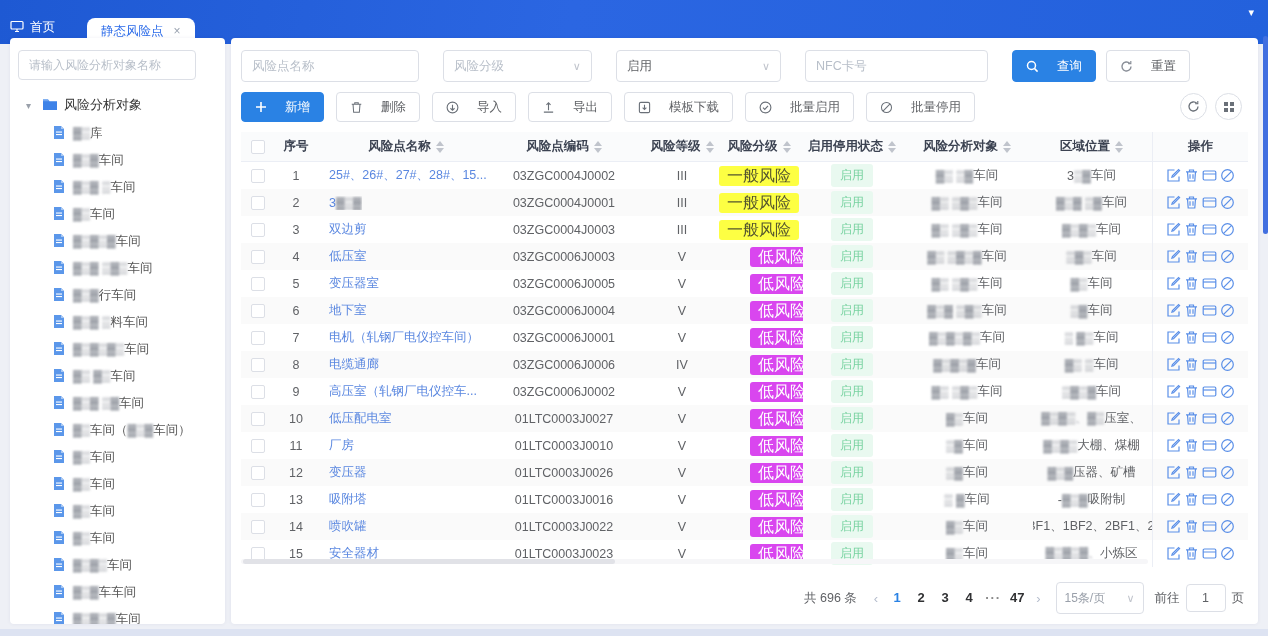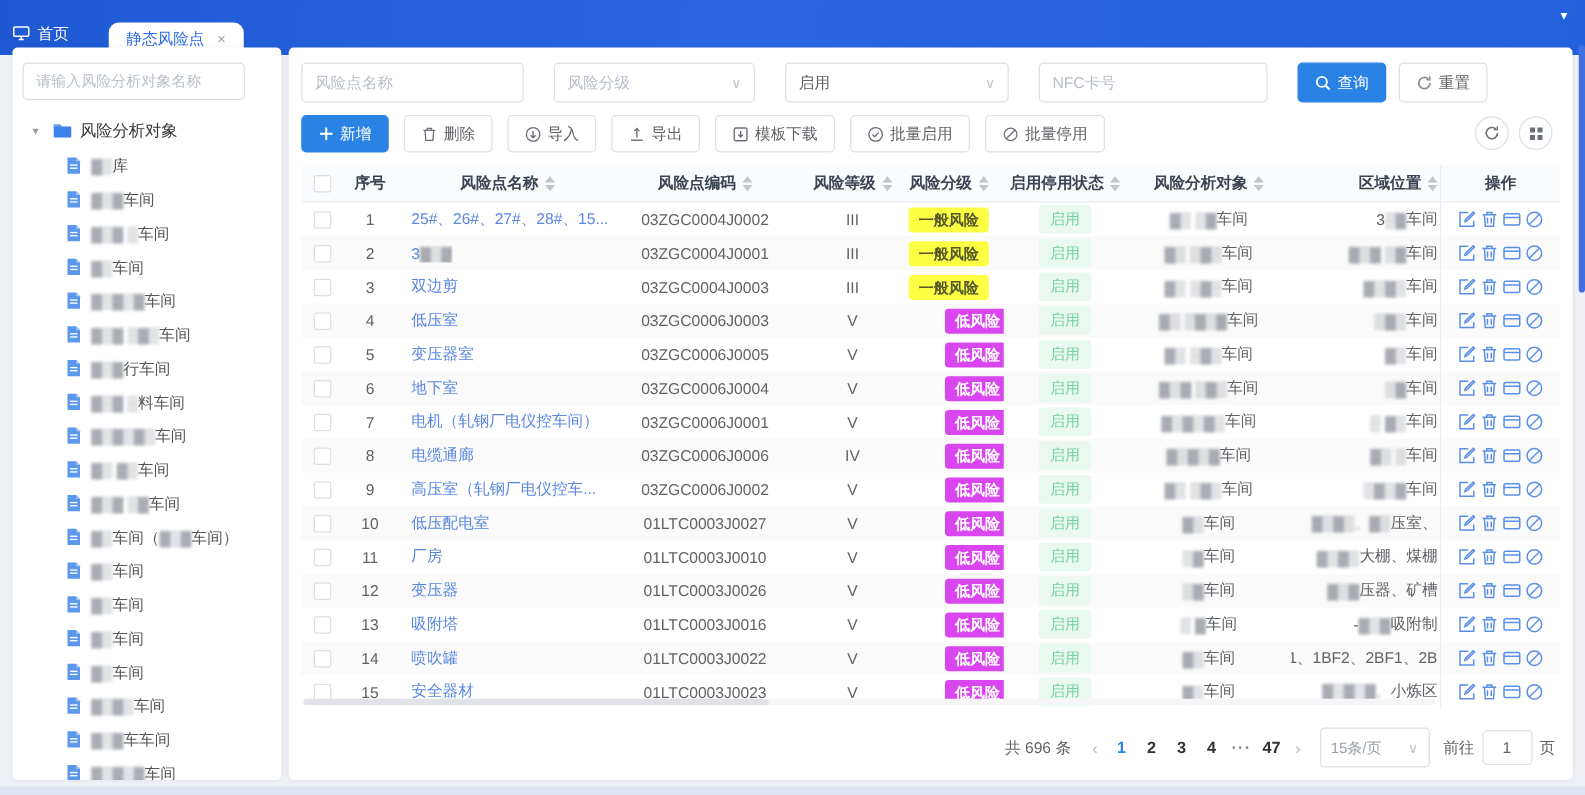--- a/index.html
+++ b/index.html
@@ -34,21 +34,21 @@
   .inp, .sel { height:32px; border:1px solid #dcdfe6; border-radius:4px; font-size:12.5px; }
   .inp { width:178px; padding:0 10px; color:#333; outline:none; font-family:inherit; }
   .inp::placeholder { color:#b8bfc9; }
   .sel { display:flex; align-items:center; justify-content:space-between; padding:0 10px; cursor:pointer; background:#fff; }
   .sel.w1 { width:178px; } .sel.w2 { width:198px; }
   .inp.w2 { width:198px; }
   .sel .ph { color:#b8bfc9; } .sel .val { color:#606266; }
   .sel .chev { color:#c0c4cc; font-size:11px; }
   .filter-btns { margin-left:auto; display:flex; gap:10px; }
 
-  .btn { height:30px; padding:0 13px; border:1px solid #dcdfe6; border-radius:4px; background:#fff; color:#606266; font-size:12.5px; display:inline-flex; align-items:center; gap:5px; cursor:pointer; font-family:inherit; white-space:nowrap; }
+  .btn { height:30px; padding:0 13px; border:1px solid #dcdfe6; border-radius:4px; background:#fff; color:#606266; font-size:12.5px; display:inline-flex; align-items:center; gap:18px; cursor:pointer; font-family:inherit; white-space:nowrap; }
   .btn.primary { background:#2a82e4; border-color:#2a82e4; color:#fff; }
   .btn.tall { height:32px; }
   .btn svg { flex:none; }
 
   .toolbar { display:flex; align-items:center; gap:12px; margin-top:10px; padding-right:70px; position:relative; }
   .tool-circles { position:absolute; right:6px; top:1px; display:flex; gap:8px; }
   .circle-btn { width:27px; height:27px; border:1px solid #dcdfe6; border-radius:50%; background:#fff; display:flex; align-items:center; justify-content:center; cursor:pointer; color:#5f6670; }
 
   
   .table-wrap { position:relative; margin-top:10px; height:482px; }
@@ -60,28 +60,28 @@
   .tr.head .td { color:#3c4352; font-weight:bold; font-size:12.5px; }
   .c-check { width:34px; flex:none; }
   .col-0 { width:42px; flex:none; }
   .col-1 { width:178px; flex:none; }
   .tr.body .col-1 { justify-content:flex-start; padding-left:12px; }
   .col-2 { width:138px; flex:none; }
   .col-3 { width:66px; flex:none;margin-left:16px; }
   .col-4 { width:88px; flex:none; }
   .col-5 { width:98px; flex:none; }
   .col-6 { width:132px; flex:none; }
-  .col-7 { flex:1; justify-content:flex-end; padding-right:2px; }
+  .col-7 { flex:1; padding-right:2px; }
   .cb { width:14px; height:14px; border:1px solid #dcdfe6; border-radius:2px; background:#fff; cursor:pointer; flex:none; }
   .lnk { color:#5a87e0; cursor:pointer; overflow:hidden; white-space:nowrap;text-align:center; }
   .sort { display:inline-flex; flex-direction:column; margin-left:5px; gap:2px; cursor:pointer; }
   .sort i { display:block; width:0; height:0; border-left:4px solid transparent; border-right:4px solid transparent; }
   .sort .up { border-bottom:5px solid #c0c4cc; }
   .sort .dn { border-top:5px solid #c0c4cc; }
-  .badge { display:inline-block; padding:2px 8px; border-radius:3px; font-size:12px; line-height:16px; font-weight:bold; }
+  .badge { display:inline-block; padding:2px 8px; border-radius:3px; font-size:16px; line-height:16px; font-weight:normal; }
   .badge.normal { background:#fdff43; color:#55562e; }
   .badge.low { background:#d946ef; color:#fff;margin-left:46px; }
   .status-badge { background:#e9f9f0; color:#76d29f; padding:3px 9px; border-radius:3px; font-size:12px; }
 
   .action-col { position:absolute; top:0; right:0; width:96px; border-left:1px solid #ebeef5; background:#fff; }
   .action-col .tr.head { background:#fafbfc; }
   .action-col .td { width:100%; }
   .act-icons { display:flex; gap:3px; align-items:center; justify-content:center; width:100%; }
   .act-icons span { display:inline-flex; cursor:pointer; }
 

